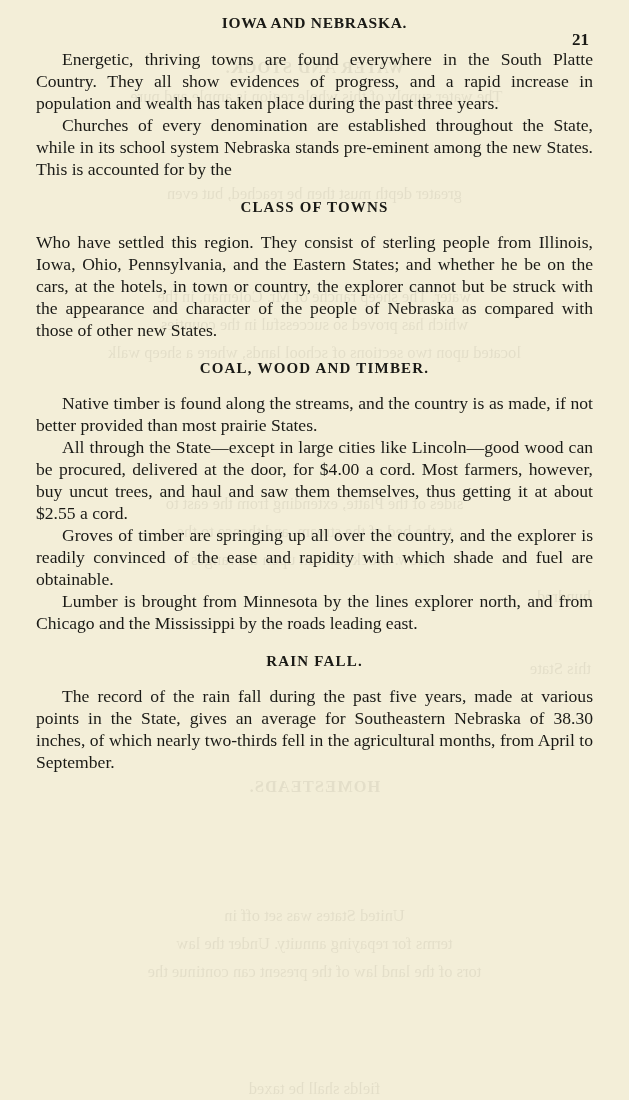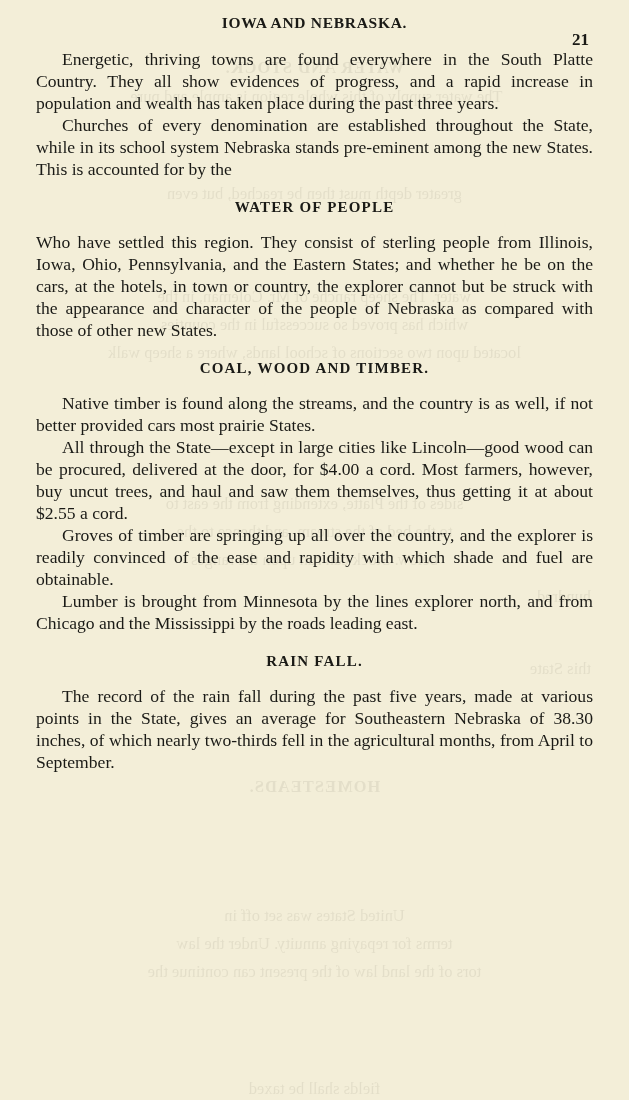--- a/index.html
+++ b/index.html
@@ -131,27 +131,27 @@
 
     <div class="runhead">
       <span class="title">IOWA AND NEBRASKA.</span>
       <span class="folio">21</span>
     </div>
 
 
     <p>Energetic, thriving towns are found everywhere in the South Platte Country. They all show evidences of progress, and a rapid increase in population and wealth has taken place during the past three years.</p>
     <p>Churches of every denomination are established throughout the State, while in its school system Nebraska stands pre-eminent among the new States. This is accounted for by the</p>
 
-    <h2 class="sub-title">WATER OF PEOPLE</h2>
+    <h2 class="sub-title">CLASS OF TOWNS</h2>
 
     <p class="noindent">Who have settled this region. They consist of sterling people from Illinois, Iowa, Ohio, Pennsylvania, and the Eastern States; and whether he be on the cars, at the hotels, in town or country, the explorer cannot but be struck with the appearance and character of the people of Nebraska as compared with those of other new States.</p>
 
     <h2 class="sub-title">COAL, WOOD AND TIMBER.</h2>
 
-    <p>Native timber is found along the streams, and the country is as well, if not better provided cars most prairie States.</p>
+    <p>Native timber is found along the streams, and the country is as made, if not better provided than most prairie States.</p>
     <p>All through the State—except in large cities like Lincoln—good wood can be procured, delivered at the door, for $4.00 a cord. Most farmers, however, buy uncut trees, and haul and saw them themselves, thus getting it at about $2.55 a cord.</p>
     <p>Groves of timber are springing up all over the country, and the explorer is readily convinced of the ease and rapidity with which shade and fuel are obtainable.</p>
     <p>Lumber is brought from Minnesota by the lines explorer north, and from Chicago and the Mississippi by the roads leading east.</p>
 
     <h2 class="sub-title">RAIN FALL.</h2>
 
     <p>The record of the rain fall during the past five years, made at various points in the State, gives an average for Southeastern Nebraska of 38.30 inches, of which nearly two-thirds fell in the agricultural months, from April to September.</p>
 
   </div>
 </div>

